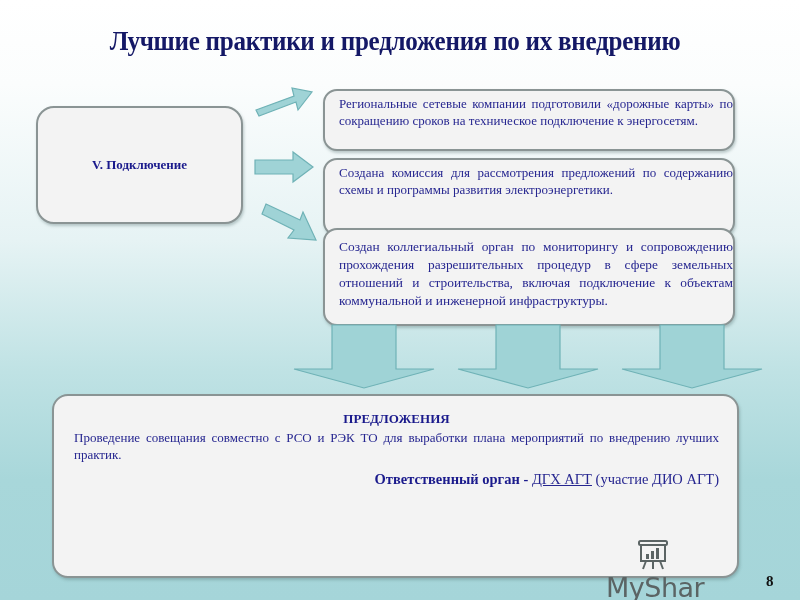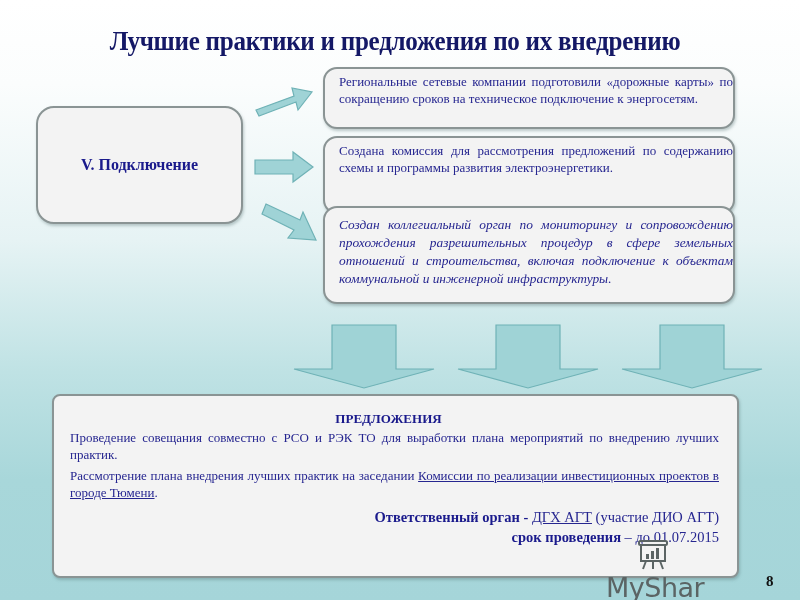--- a/index.html
+++ b/index.html
@@ -16,35 +16,35 @@
     }
     .box {
       position: absolute; background: #f3f3f3;
       border: 2px solid #8a9494; border-radius: 14px;
       box-shadow: 1px 2px 3px rgba(80,110,110,0.35);
       box-sizing: border-box;
     }
     .left-box {
       left: 36px; top: 106px; width: 207px; height: 118px; border-radius: 18px;
       display: flex; align-items: center; justify-content: center; text-align: center;
-      font-weight: bold; font-size: 16px; line-height: 24px; color: #1a1a8c;
+      font-weight: bold; font-size: 13px; line-height: 24px; color: #1a1a8c;
     }
     .right-box {
       left: 323px; width: 412px; padding: 4px 0 4px 14px;
-      font-size: 13px; line-height: 17px; text-align: justify; color: #262690;
+      font-size: 13px; line-height: 17px; text-align: justify; color: #262690; margin-top: 22px;
     }
     .right-box.b1 { top: 67px; height: 62px; }
     .right-box.b2 { top: 136px; height: 78px; }
-    .right-box.b3 { top: 206px; height: 98px; padding-top: 8px; font-size: 13.4px; line-height: 18px; font-style: italic; }
+    .right-box.b3 { top: 206px; height: 98px; padding-top: 8px; font-size: 13.4px; line-height: 18px; }
     .bottom-box {
-      left: 52px; top: 394px; width: 687px; height: 184px; border-radius: 8px;
-      padding: 14px 18px 0 4px; font-size: 13px; line-height: 17px; color: #262690;
+      left: 52px; top: 394px; width: 687px; height: 184px; border-radius: 16px;
+      padding: 14px 18px 0 20px; font-size: 13px; line-height: 17px; color: #262690;
     }
     .bottom-box .heading { text-align: center; font-weight: bold; font-size: 13px; margin-bottom: 2px; color: #1a1a8c; }
-    .bottom-box p { margin: 0 0 4px 12px; text-align: justify; }
+    .bottom-box p { margin: 0 0 4px 0; text-align: justify; }
     .bottom-box u { text-decoration: underline; }
     .resp { text-align: right; font-size: 14.5px; margin-top: 6px; line-height: 20px; }
     .resp b { color: #1a1a8c; }
     .arrow { position: absolute; }
     .watermark {
       position: absolute; left: 606px; top: 538px; display: flex; align-items: center;
       font-family: "DejaVu Sans", sans-serif; font-size: 27px; color: #5b6464; letter-spacing: -0.5px; flex-direction: column;
     }
     .watermark .ed { color: #0c4a6e; }
     .page-num {
@@ -89,26 +89,22 @@
 <svg class="arrow" style="left:456px;top:324px" width="144" height="66" viewBox="0 0 144 66">
   <polygon points="40,1 104,1 104,45 142,45 72,64 2,45 40,45" fill="#9fd3d6" stroke="#6fb2b6" stroke-width="1.2"></polygon>
 </svg>
 <svg class="arrow" style="left:620px;top:324px" width="144" height="66" viewBox="0 0 144 66">
   <polygon points="40,1 104,1 104,45 142,45 72,64 2,45 40,45" fill="#9fd3d6" stroke="#6fb2b6" stroke-width="1.2"></polygon>
 </svg>
 
 <div class="box bottom-box">
   <div class="heading">ПРЕДЛОЖЕНИЯ</div>
   <p><span>Проведение совещания совместно с РСО и РЭК ТО для выработки плана мероприятий по внедрению лучших практик.</span></p>
-  <p><span>Рассмотрение плана внедрения лучших практик на заседании </span><u>Комиссии по реализации инвестиционных проектов в городе Тюмени</u><span>.</span></p>
   <div class="resp">
     <b>Ответственный орган - </b><u>ДГХ АГТ</u><span> (участие ДИО АГТ)</span>
-  </div>
-  <div class="resp" style="margin-top:0">
-    <b>срок проведения</b><span> – до 01.07.2015</span>
   </div>
 </div>
 
 <div class="watermark">
   <svg width="34" height="34" viewBox="0 0 34 34" style="margin-right:4px">
     <rect x="3" y="3" width="28" height="4" rx="1.5" fill="none" stroke="#5b6464" stroke-width="2"></rect>
     <rect x="5" y="7" width="24" height="16" fill="none" stroke="#5b6464" stroke-width="2"></rect>
     <rect x="10" y="16" width="3" height="5" fill="#5b6464"></rect>
     <rect x="15" y="13" width="3" height="8" fill="#5b6464"></rect>
     <rect x="20" y="10" width="3" height="11" fill="#5b6464"></rect>

